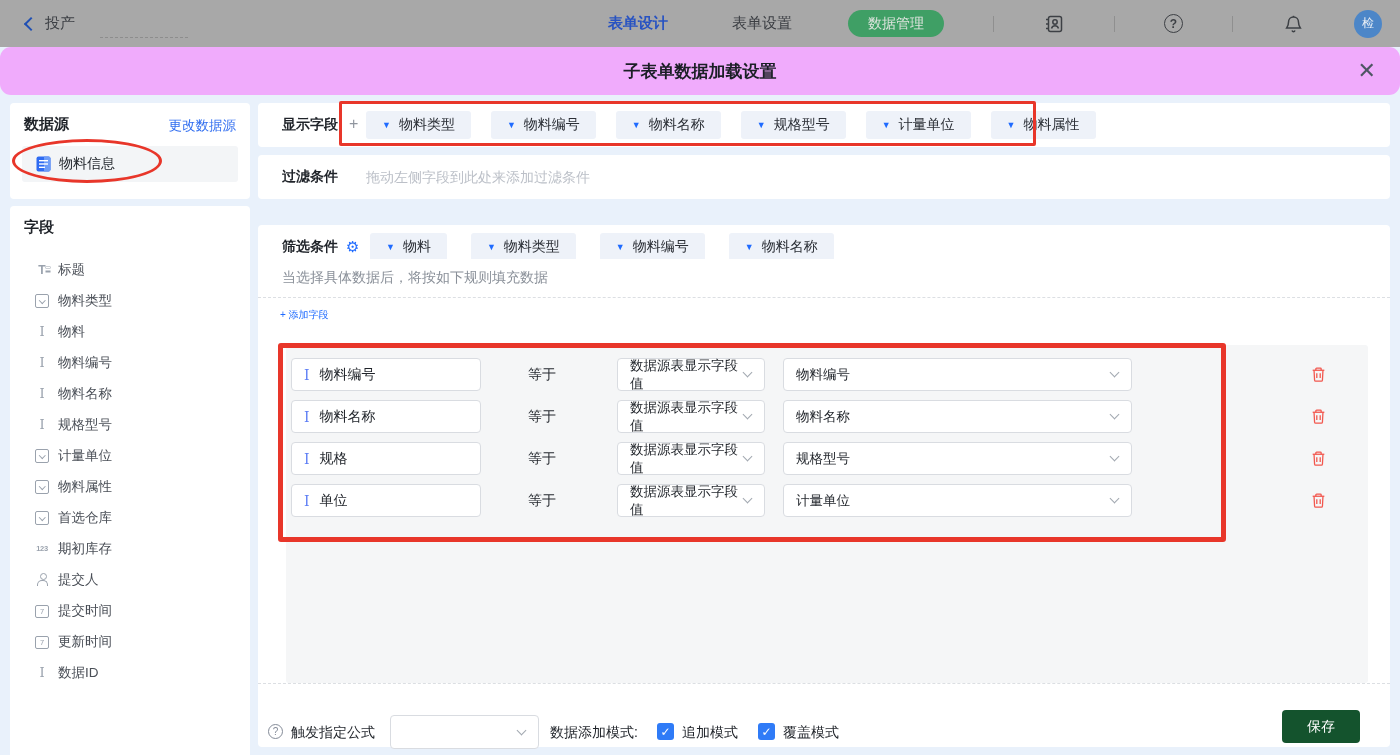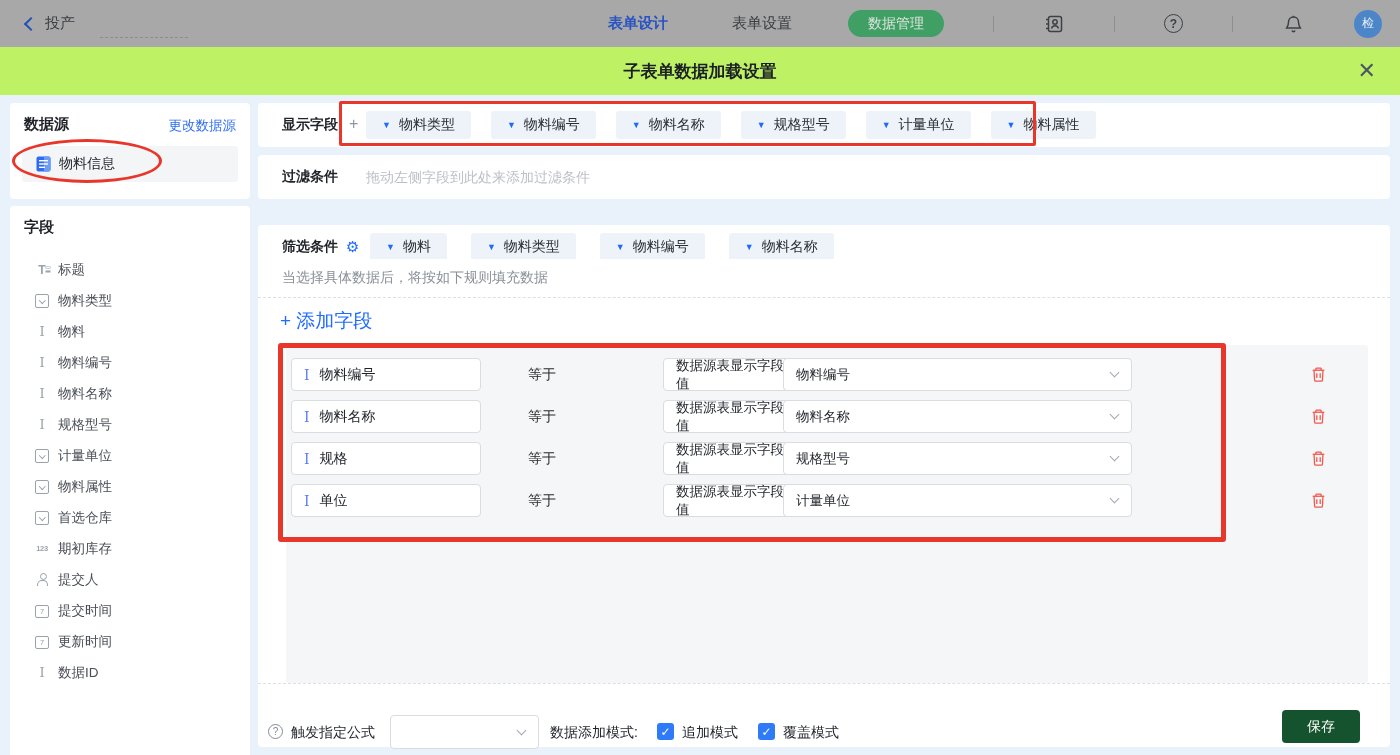--- a/index.html
+++ b/index.html
@@ -22,22 +22,22 @@
   .topbar-right{ position:absolute; right:18px; top:0; height:47px; display:flex; align-items:center;gap:36px; }
   .pill{ background:#3f9f65; color:#dde3dd; border:none; border-radius:17px; height:27px; padding:0 20px;
          font-size:14px; cursor:pointer; font-family:inherit; }
   .vdiv{ width:1px; height:16px; background:#8f8f8f; margin:0 13px; }
   .hicon{ width:22px; height:22px; display:flex; align-items:center; justify-content:center; color:#3d4045; cursor:pointer; }
   .qmark{ width:19px; height:19px; border:1.6px solid #3d4045; border-radius:50%; font-size:12px; font-weight:700; }
   .avatar{ width:28px; height:28px; border-radius:50%; background:#4c86c8; color:#e8eef5; font-size:12px;
            display:flex; align-items:center; justify-content:center; margin-left:14px; cursor:pointer; }
 
   
-  .mtitle{ position:absolute; left:0; top:47px; width:1400px; height:48px; background:#bef264;
-           display:flex; align-items:center; justify-content:center; }
+  .mtitle{ position:absolute; left:0; top:47px; width:1400px; height:48px; background:#f0abfc;
+           display:flex; align-items:center; justify-content:center;border-radius:11px; }
   .mtitle h1{ font-size:17px; font-weight:600; color:#1b1f26; }
   .close-x{ position:absolute; right:24px; top:0; height:48px; display:flex; align-items:center;
             font-size:22px; color:#4e5564; cursor:pointer; font-weight:300; }
 
   
   .card{ position:absolute; background:#fff; border-radius:4px; }
 
   
   .s-head{ position:absolute; left:14px; top:12px; font-size:15px; font-weight:700; color:#1f2329; }
   .s-link{ position:absolute; right:14px; top:14px; font-size:13.5px; color:#316ef0; cursor:pointer; }
@@ -69,35 +69,35 @@
   .row-label{ position:absolute; left:24px; font-size:14px; font-weight:600; color:#1f2329; }
   .plus{ color:#8f959e; font-size:16px; position:absolute; cursor:pointer; }
   .tagwrap{ position:absolute; display:flex; gap:20px; }
   .tag{ height:28px; background:#eef2f9; border-radius:3px; display:flex; align-items:center; gap:8px;
         padding:0 16px; font-size:14px; color:#2b2f36; cursor:pointer; }
   .tag .caret{ font-size:9px; color:#1f6bff; }
   .placeholder{ position:absolute; font-size:14px; color:#bcc0c8; }
   .gear{ font-size:15px; color:#1f6bff; position:absolute; cursor:pointer; }
   .hint{ position:absolute; left:24px; top:10px; font-size:14px; color:#8a9099; }
   .dash{ position:absolute; left:0; width:1132px; border-top:1px dashed #dcdfe3; }
-  .addlink{ position:absolute; left:22px; top:49px; font-size:19px; color:#1f6bff; cursor:pointer; }
+  .addlink{ position:absolute; left:22px; top:49px; font-size:10px; color:#1f6bff; cursor:pointer; }
   .rules-panel{ position:absolute; left:28px; top:86px; width:1082px; height:338px; background:#f5f6f7; border-radius:3px; }
 
   .rr{ position:absolute; left:0; width:1132px; height:33px; }
   .rule-field{ position:absolute; left:33px; width:190px; height:33px; background:#fff; border:1px solid #d9dce1;
                border-radius:4px; display:flex; align-items:center; gap:10px; padding-left:12px; cursor:pointer; }
   .ibeam{ color:#5b7cf5; font-family:"DejaVu Serif","Liberation Serif",serif; font-size:14px; }
   .rule-field span:last-child{ font-size:14px; color:#1f2329; }
   .rule-op{ position:absolute; left:270px; top:8px; font-size:14px; color:#1f2329; }
   .sel{ position:absolute; height:33px; background:#fff; border:1px solid #d9dce1; border-radius:4px;
         display:flex; align-items:center; padding-left:12px; cursor:pointer; }
   .sel span:first-child{ font-size:13.5px; color:#1f2329; }
   .chev-down{ width:7px; height:7px; border-right:1.4px solid #a2a8b0; border-bottom:1.4px solid #a2a8b0;
               transform:rotate(45deg); margin-left:auto; margin-right:13px; margin-top:-4px; flex:none; }
-  .sel-source{ left:359px; width:148px;margin-left:46px; }
+  .sel-source{ left:359px; width:148px; }
   .sel-value{ left:525px; width:349px; }
   .trash{ position:absolute; left:1052px; top:8px; width:17px; height:17px; cursor:pointer; }
 
   
   .qcircle{ position:absolute; left:10px; top:41px; width:15px; height:15px; border:1.2px solid #848b98; border-radius:50%;
             color:#848b98; font-size:10px; display:flex; align-items:center; justify-content:center; }
   .f-label-text{ position:absolute; left:33px; top:41px; font-size:14px; color:#1f2329; }
   .f-sel{ position:absolute; left:132px; top:32px; width:149px; height:34px; background:#fff; border:1px solid #d9dce1;
           border-radius:4px; display:flex; align-items:center; cursor:pointer; }
   .mode-label{ position:absolute; left:292px; top:41px; font-size:14px; color:#1f2329; }

